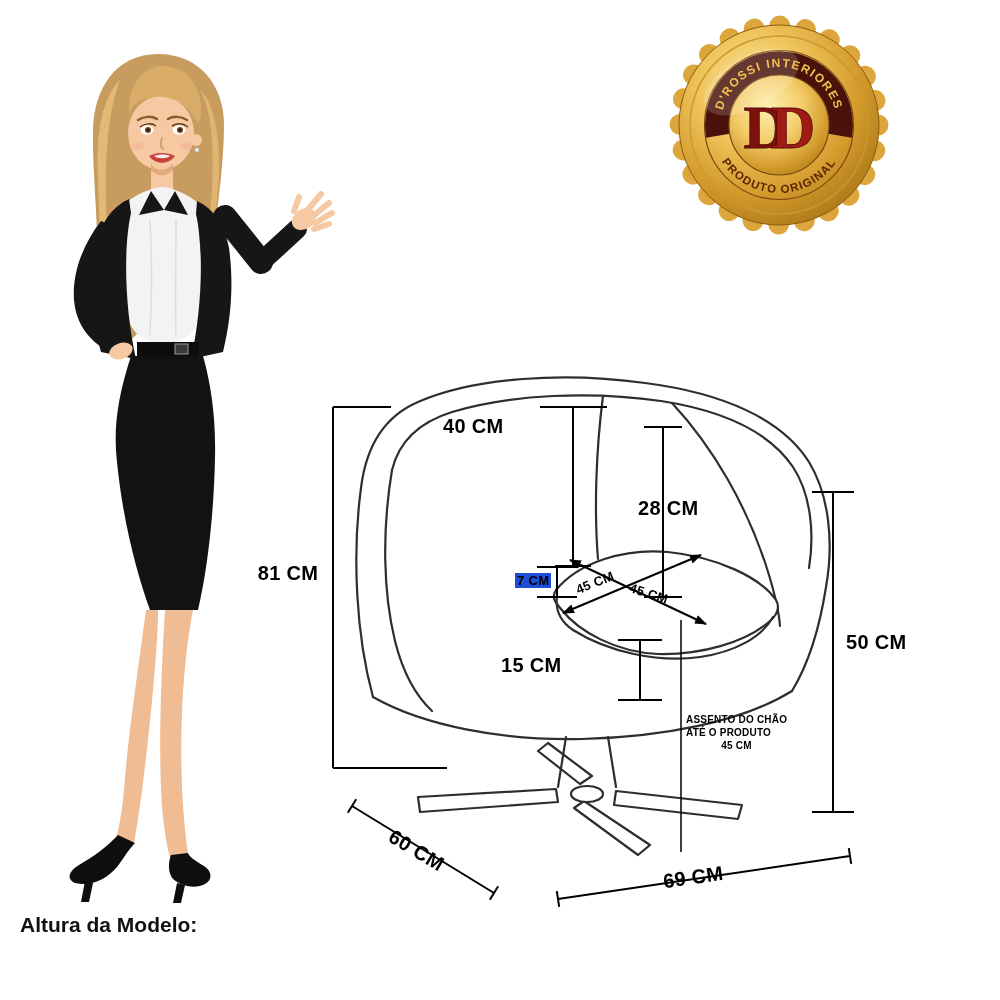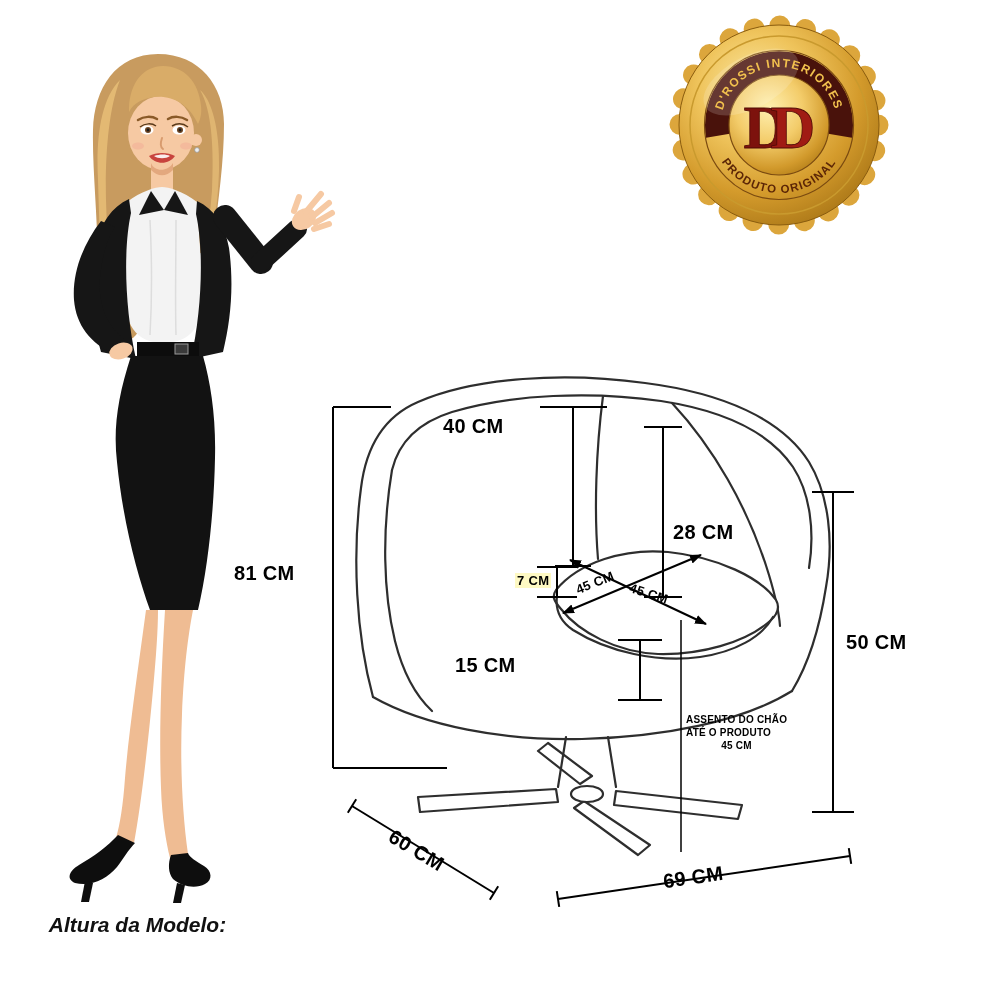--- a/index.html
+++ b/index.html
@@ -8,30 +8,30 @@
     font-family:"Liberation Sans",sans-serif;
     position:relative;overflow:hidden;
   }
   .stage{position:absolute;inset:0;}
   .art{position:absolute;left:0;top:0;}
   .dim-label{
     position:absolute;font-weight:bold;color:#000;
     font-size:20px;white-space:nowrap;letter-spacing:.3px;z-index:5;
   }
   .dim-label.small{font-size:13px;}
-  .boxed{background:#fef9c3;padding:0 2px;}
+  .boxed{background:#1d4ed8;padding:0 2px;}
   .floor-note{
     position:absolute;left:686px;top:713px;z-index:5;
     font-size:10px;font-weight:bold;line-height:13px;color:#000;
     letter-spacing:.2px;white-space:nowrap;
   }
   .floor-note .c{display:block;text-align:center;}
   .model-caption{
     position:absolute;left:20px;top:910px;width:235px;z-index:5;
-    text-align:center;font-weight:bold;font-size:21px;line-height:29px;color:#111;font-style:italic;
+    font-weight:bold;font-size:21px;line-height:29px;color:#111;
   }
   .model-caption span{display:block;}
   .badge{position:absolute;left:666px;top:12px;width:226px;height:226px;z-index:4;}
   .ring-top{font-family:"Liberation Sans",sans-serif;font-weight:bold;font-size:12px;letter-spacing:1.5px;fill:#F2C14E;}
   .ring-bottom{font-family:"Liberation Sans",sans-serif;font-weight:bold;font-size:11.5px;letter-spacing:1.2px;fill:#5C2606;}
   .mono{font-family:"Liberation Serif",serif;font-weight:bold;font-size:62px;}
 </style>
 </head>
 <body>
 
@@ -173,27 +173,27 @@
       <line x1="352" y1="806" x2="494" y2="893"></line>
       <line x1="356.2" y1="799.2" x2="347.8" y2="812.8"></line>
       <line x1="498.2" y1="886.2" x2="489.8" y2="899.8"></line>
 
       <line x1="558" y1="899" x2="850" y2="856"></line>
       <line x1="556.8" y1="891.1" x2="559.2" y2="906.9"></line>
       <line x1="848.8" y1="848.1" x2="851.2" y2="863.9"></line>
     </g>
   </svg>
 
-  <div class="dim-label" style="left:234px;top:562px;width:80px;">81 CM</div>
+  <div class="dim-label" style="left:248px;top:562px;width:80px;text-align:center;">81 CM</div>
   <div class="dim-label" style="left:431px;top:415px;margin-left:12px;">40 CM</div>
-  <div class="dim-label" style="left:673px;top:497px;margin-top:24px;">28 CM</div>
+  <div class="dim-label" style="left:638px;top:497px;">28 CM</div>
   <div class="dim-label small boxed" style="left:515px;top:573px;">7 CM</div>
   <div class="dim-label small" style="left:575px;top:575px;transform:rotate(-22deg);">45 CM</div>
   <div class="dim-label small" style="left:629px;top:586px;transform:rotate(18deg);">45 CM</div>
-  <div class="dim-label" style="left:455px;top:654px;text-align:center;">15 CM</div>
+  <div class="dim-label" style="left:501px;top:654px;text-align:center;">15 CM</div>
   <div class="dim-label" style="left:846px;top:631px;">50 CM</div>
   <div class="floor-note">
     <span>ASSENTO DO CHÃO</span><br>
     <span>ATÉ O PRODUTO</span>
     <span class="c">45 CM</span>
   </div>
   <div class="dim-label" style="left:386px;top:839px;transform:rotate(31deg);">60 CM</div>
   <div class="dim-label" style="left:663px;top:866px;transform:rotate(-8deg);">69 CM</div>
 
   <div class="badge">

